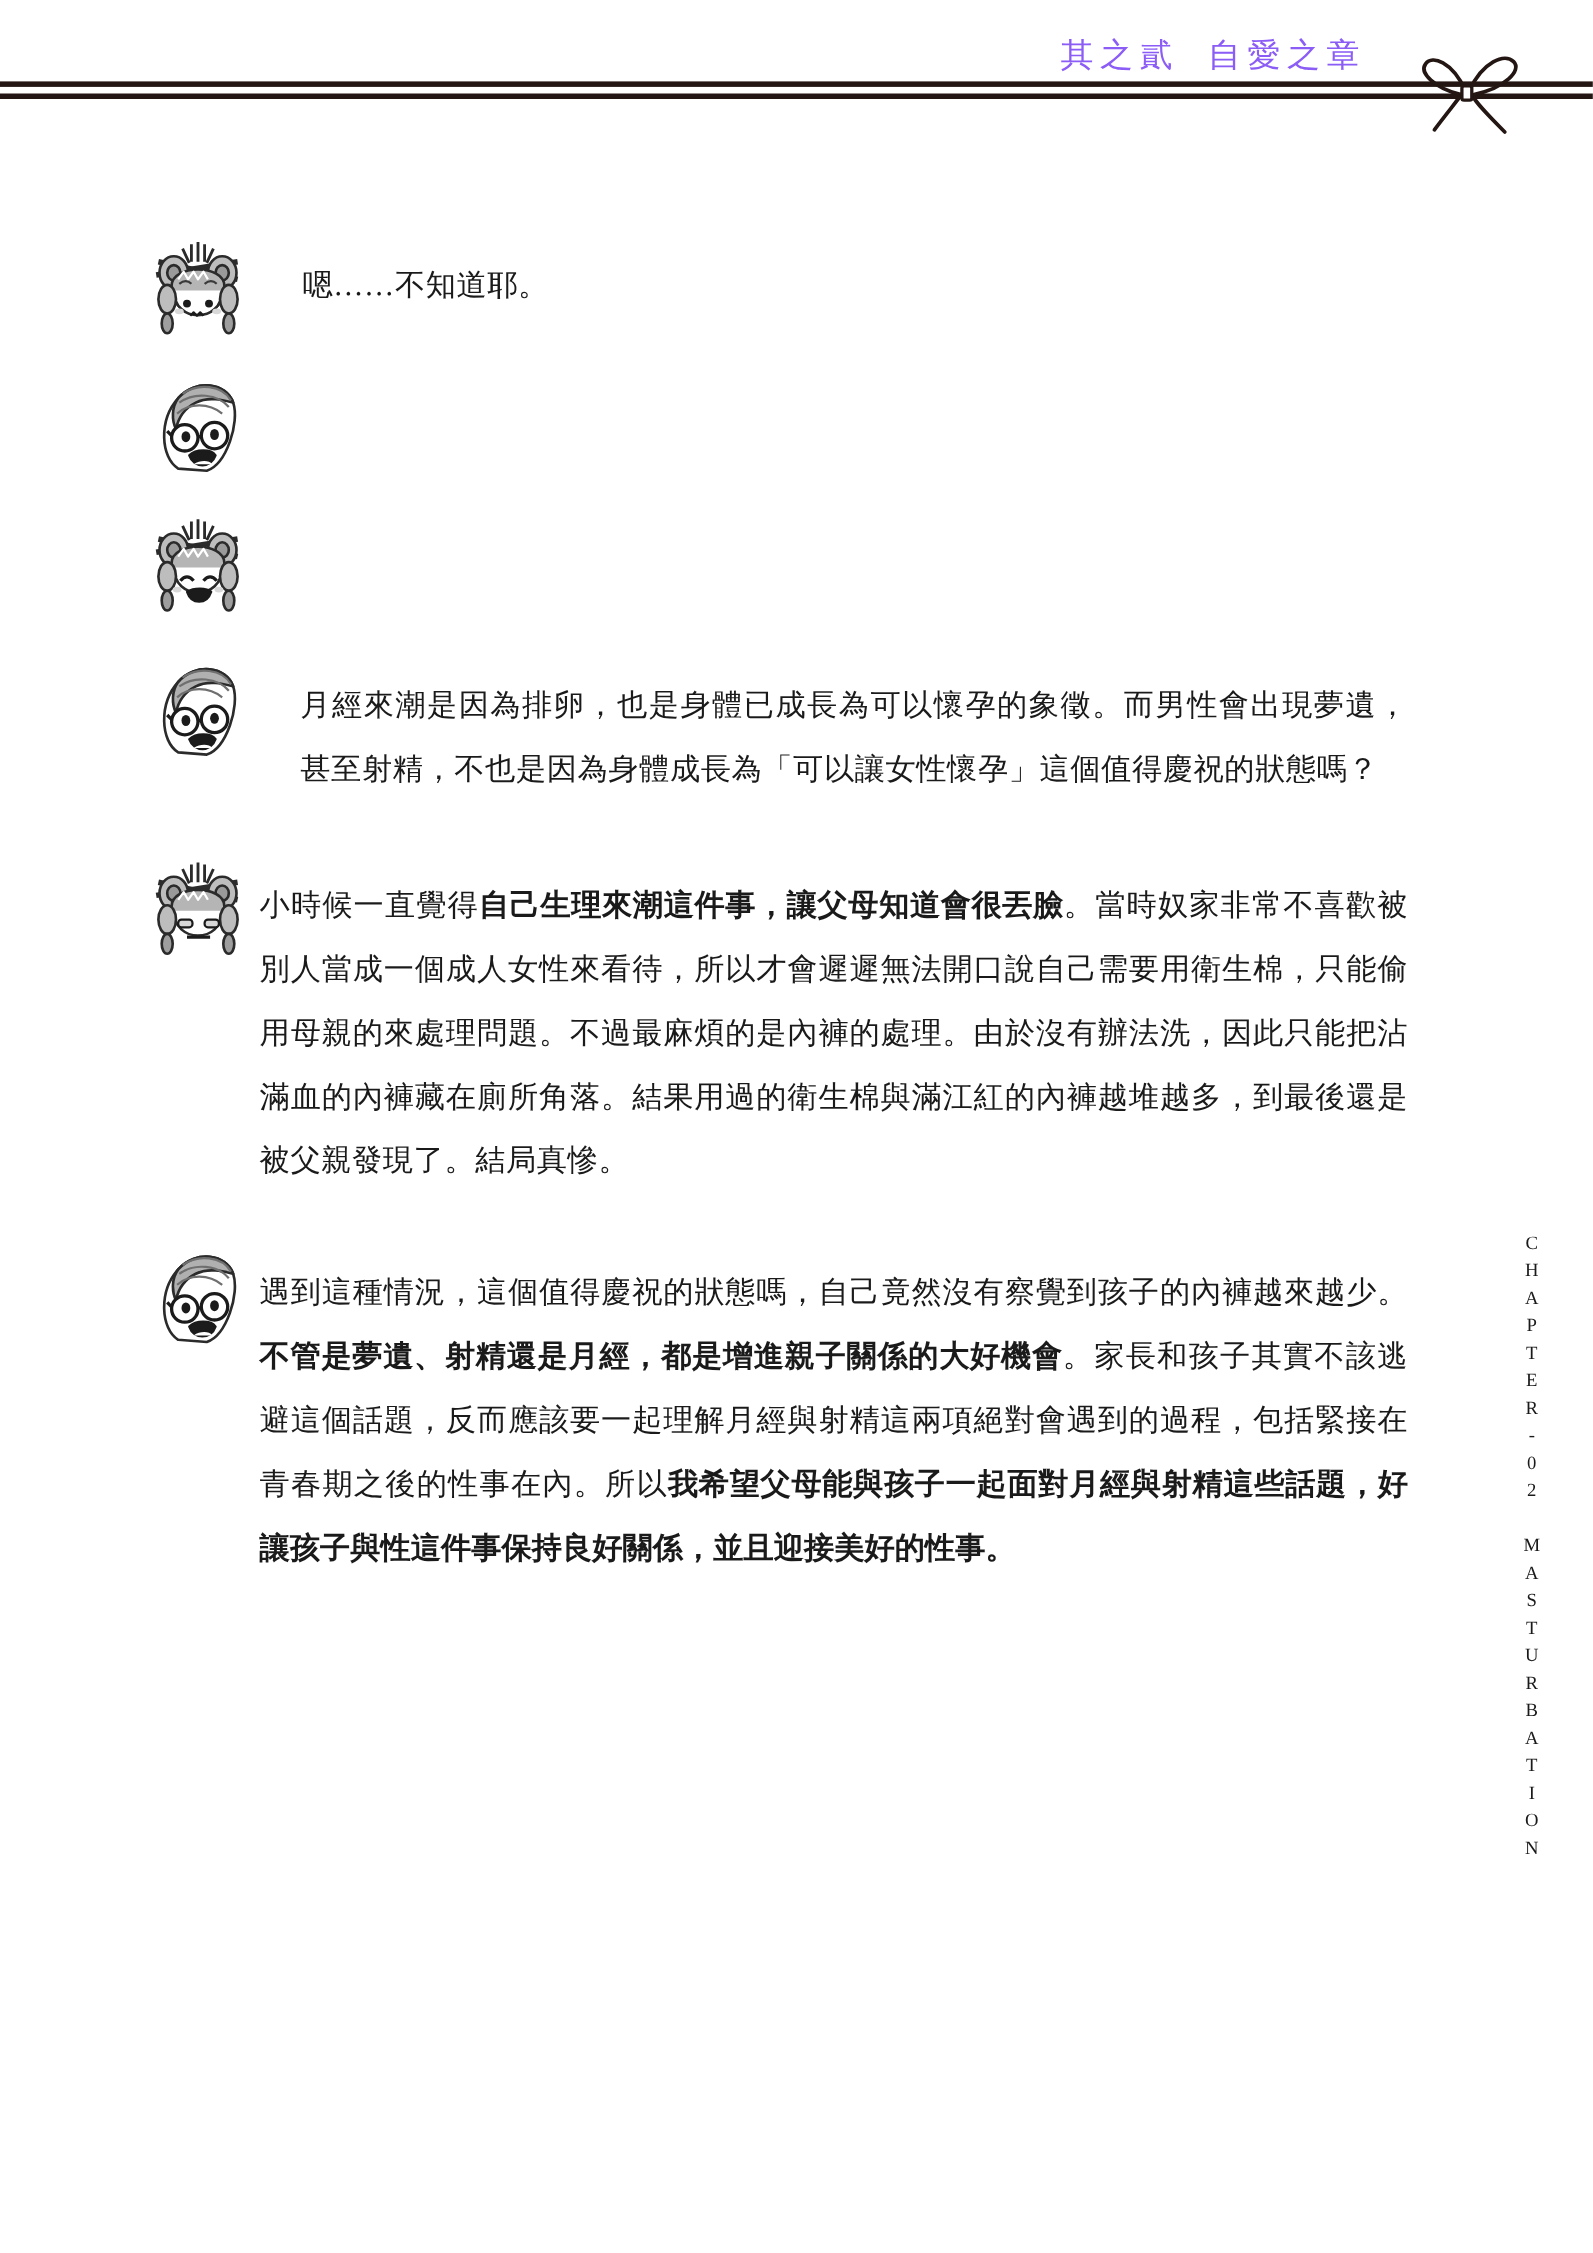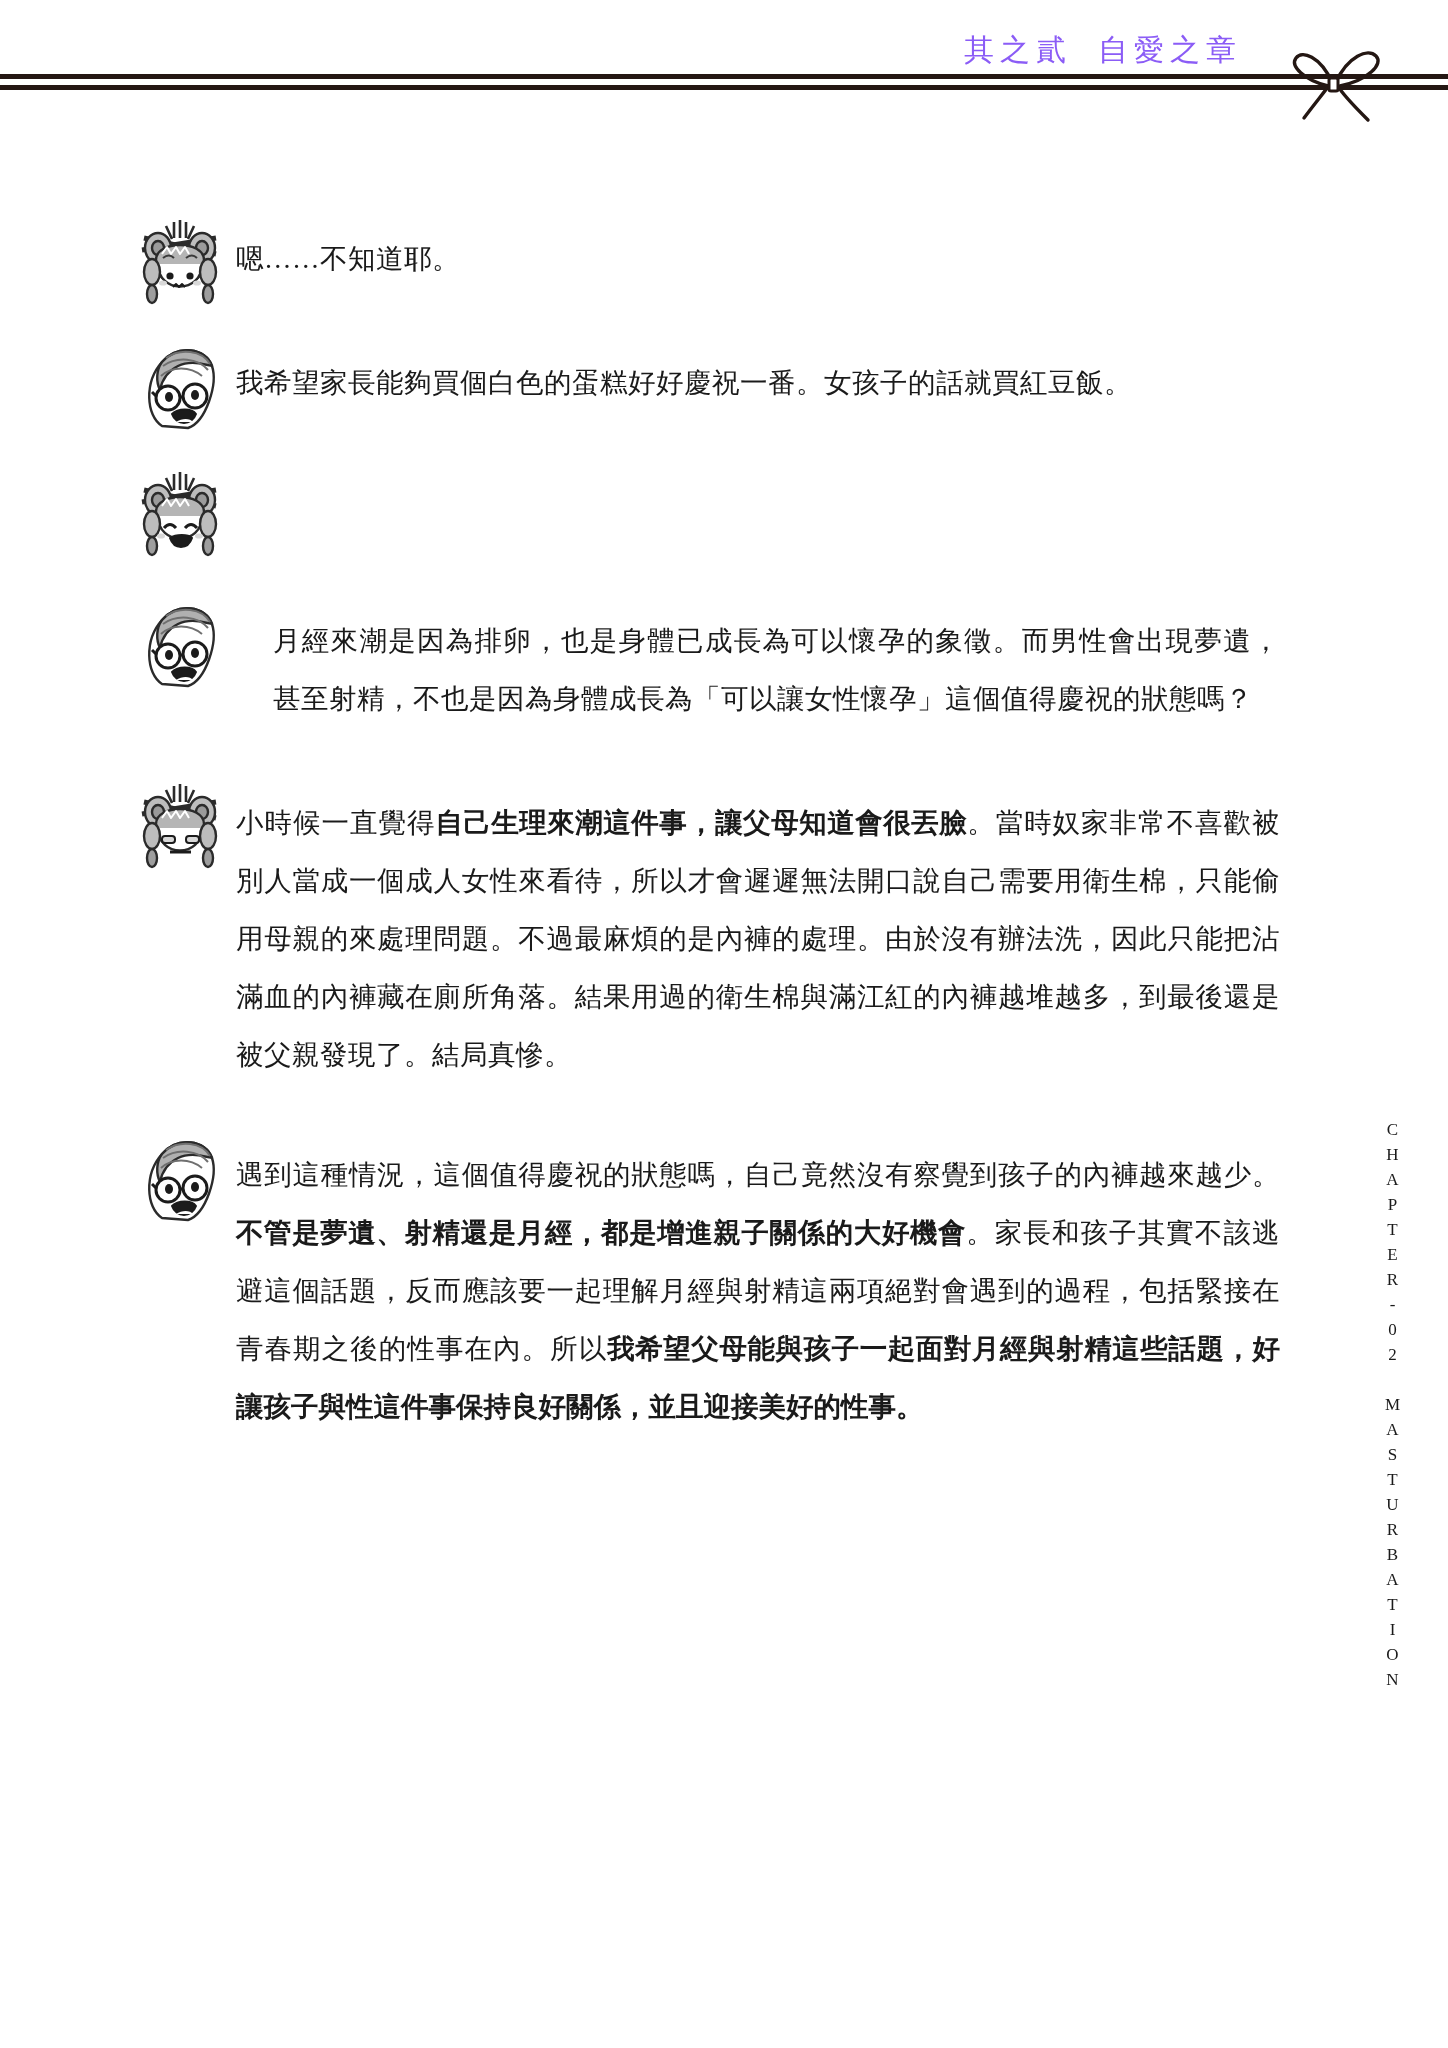--- a/index.html
+++ b/index.html
@@ -147,21 +147,21 @@
     color: #1a1a1a;
     font-family: "Liberation Serif", "DejaVu Serif", serif;
   }
   .speech b {
     font-family: "Liberation Sans", "DejaVu Sans", sans-serif;
     font-weight: bold;
     letter-spacing: 0px;
   }
 
   
-  .dialogue.d1 { margin-bottom: 26px; }
+  .dialogue.d1 { margin-bottom: 26px; gap: 39px; }
   .dialogue.d2 { margin-bottom: 30px; }
   .dialogue.d3 { margin-bottom: 32px; }
   .dialogue.d4 { margin-bottom: 48px; gap: 37px; }
   .dialogue.d5 { margin-bottom: 44px; }
 </style>
 </head>
 <body>
 
 <div class="page">
 
@@ -236,23 +236,20 @@
             <circle cx="63" cy="58" r="12" fill="#ffffff" stroke="#1b1b1b" stroke-width="3"></circle>
             <line x1="48" y1="59" x2="51" y2="59" stroke="#1b1b1b" stroke-width="3"></line>
             <line x1="24" y1="58" x2="20" y2="54" stroke="#1b1b1b" stroke-width="3"></line>
             <ellipse cx="37" cy="59" rx="4" ry="5" fill="#1b1b1b" stroke="none"></ellipse>
             <ellipse cx="63" cy="57" rx="4" ry="5" fill="#1b1b1b" stroke="none"></ellipse>
             <path d="M40 76 C46 70, 60 70, 64 76 C60 88, 44 88, 40 76 Z" fill="#1b1b1b" stroke="#1b1b1b" stroke-width="2"></path>
             <path d="M44 84 C50 80, 58 80, 61 84" fill="#ffffff" stroke="none"></path>
           </g>
         </svg>
       </div>
-      <div class="speech">
-        <span>我希望家長能夠買個白色的蛋糕好好慶祝一番。女孩子的話就買紅豆飯。</span>
-      </div>
     </div>
 
     <div class="dialogue d3">
       <div class="avatar">
         <svg viewBox="0 0 96 96" width="96" height="96">
           <g stroke="#2b2b2b" stroke-width="2.4" fill="none" stroke-linejoin="round">
             <line x1="10" y1="36" x2="84" y2="24" stroke-width="5" stroke="#2b2b2b"></line>
             <line x1="12" y1="24" x2="84" y2="40" stroke-width="5" stroke="#2b2b2b"></line>
             <path d="M42 8 L42 24 M48 6 L48 24 M54 8 L54 24 M34 12 L40 25 M62 12 L56 25" stroke-width="2.6"></path>
             <ellipse cx="26" cy="34" rx="13" ry="15" fill="#bdbdbd"></ellipse>

